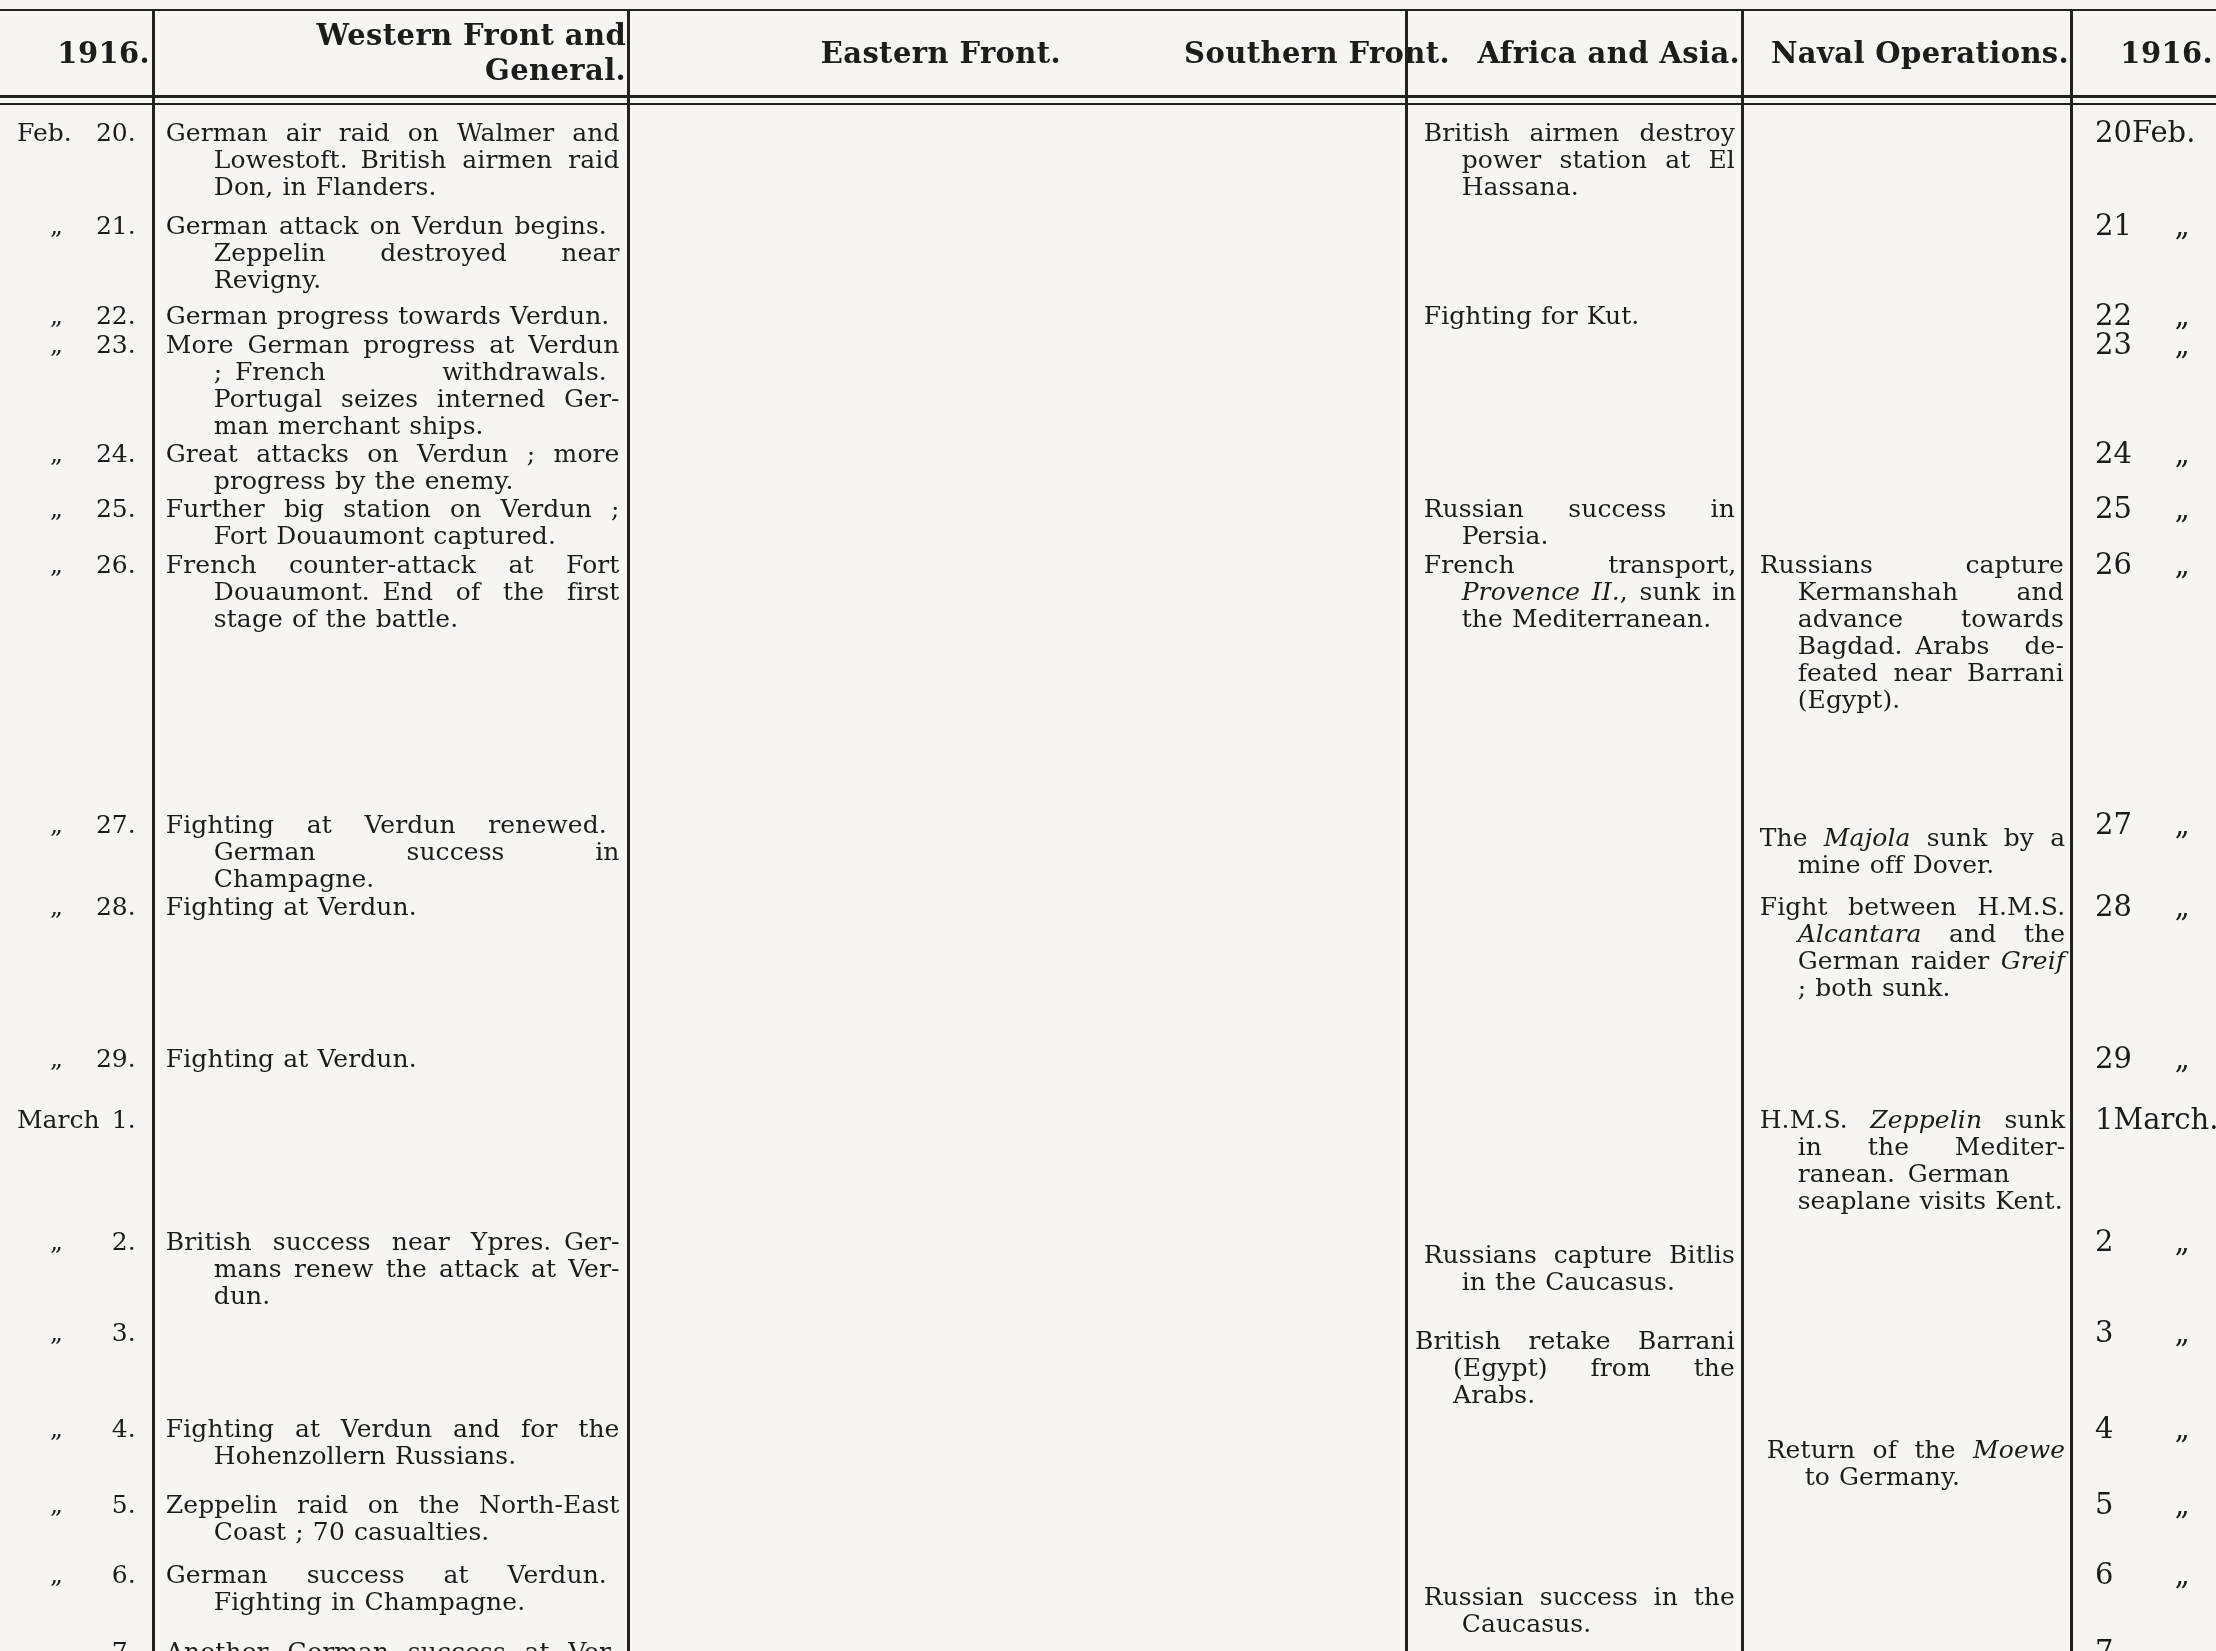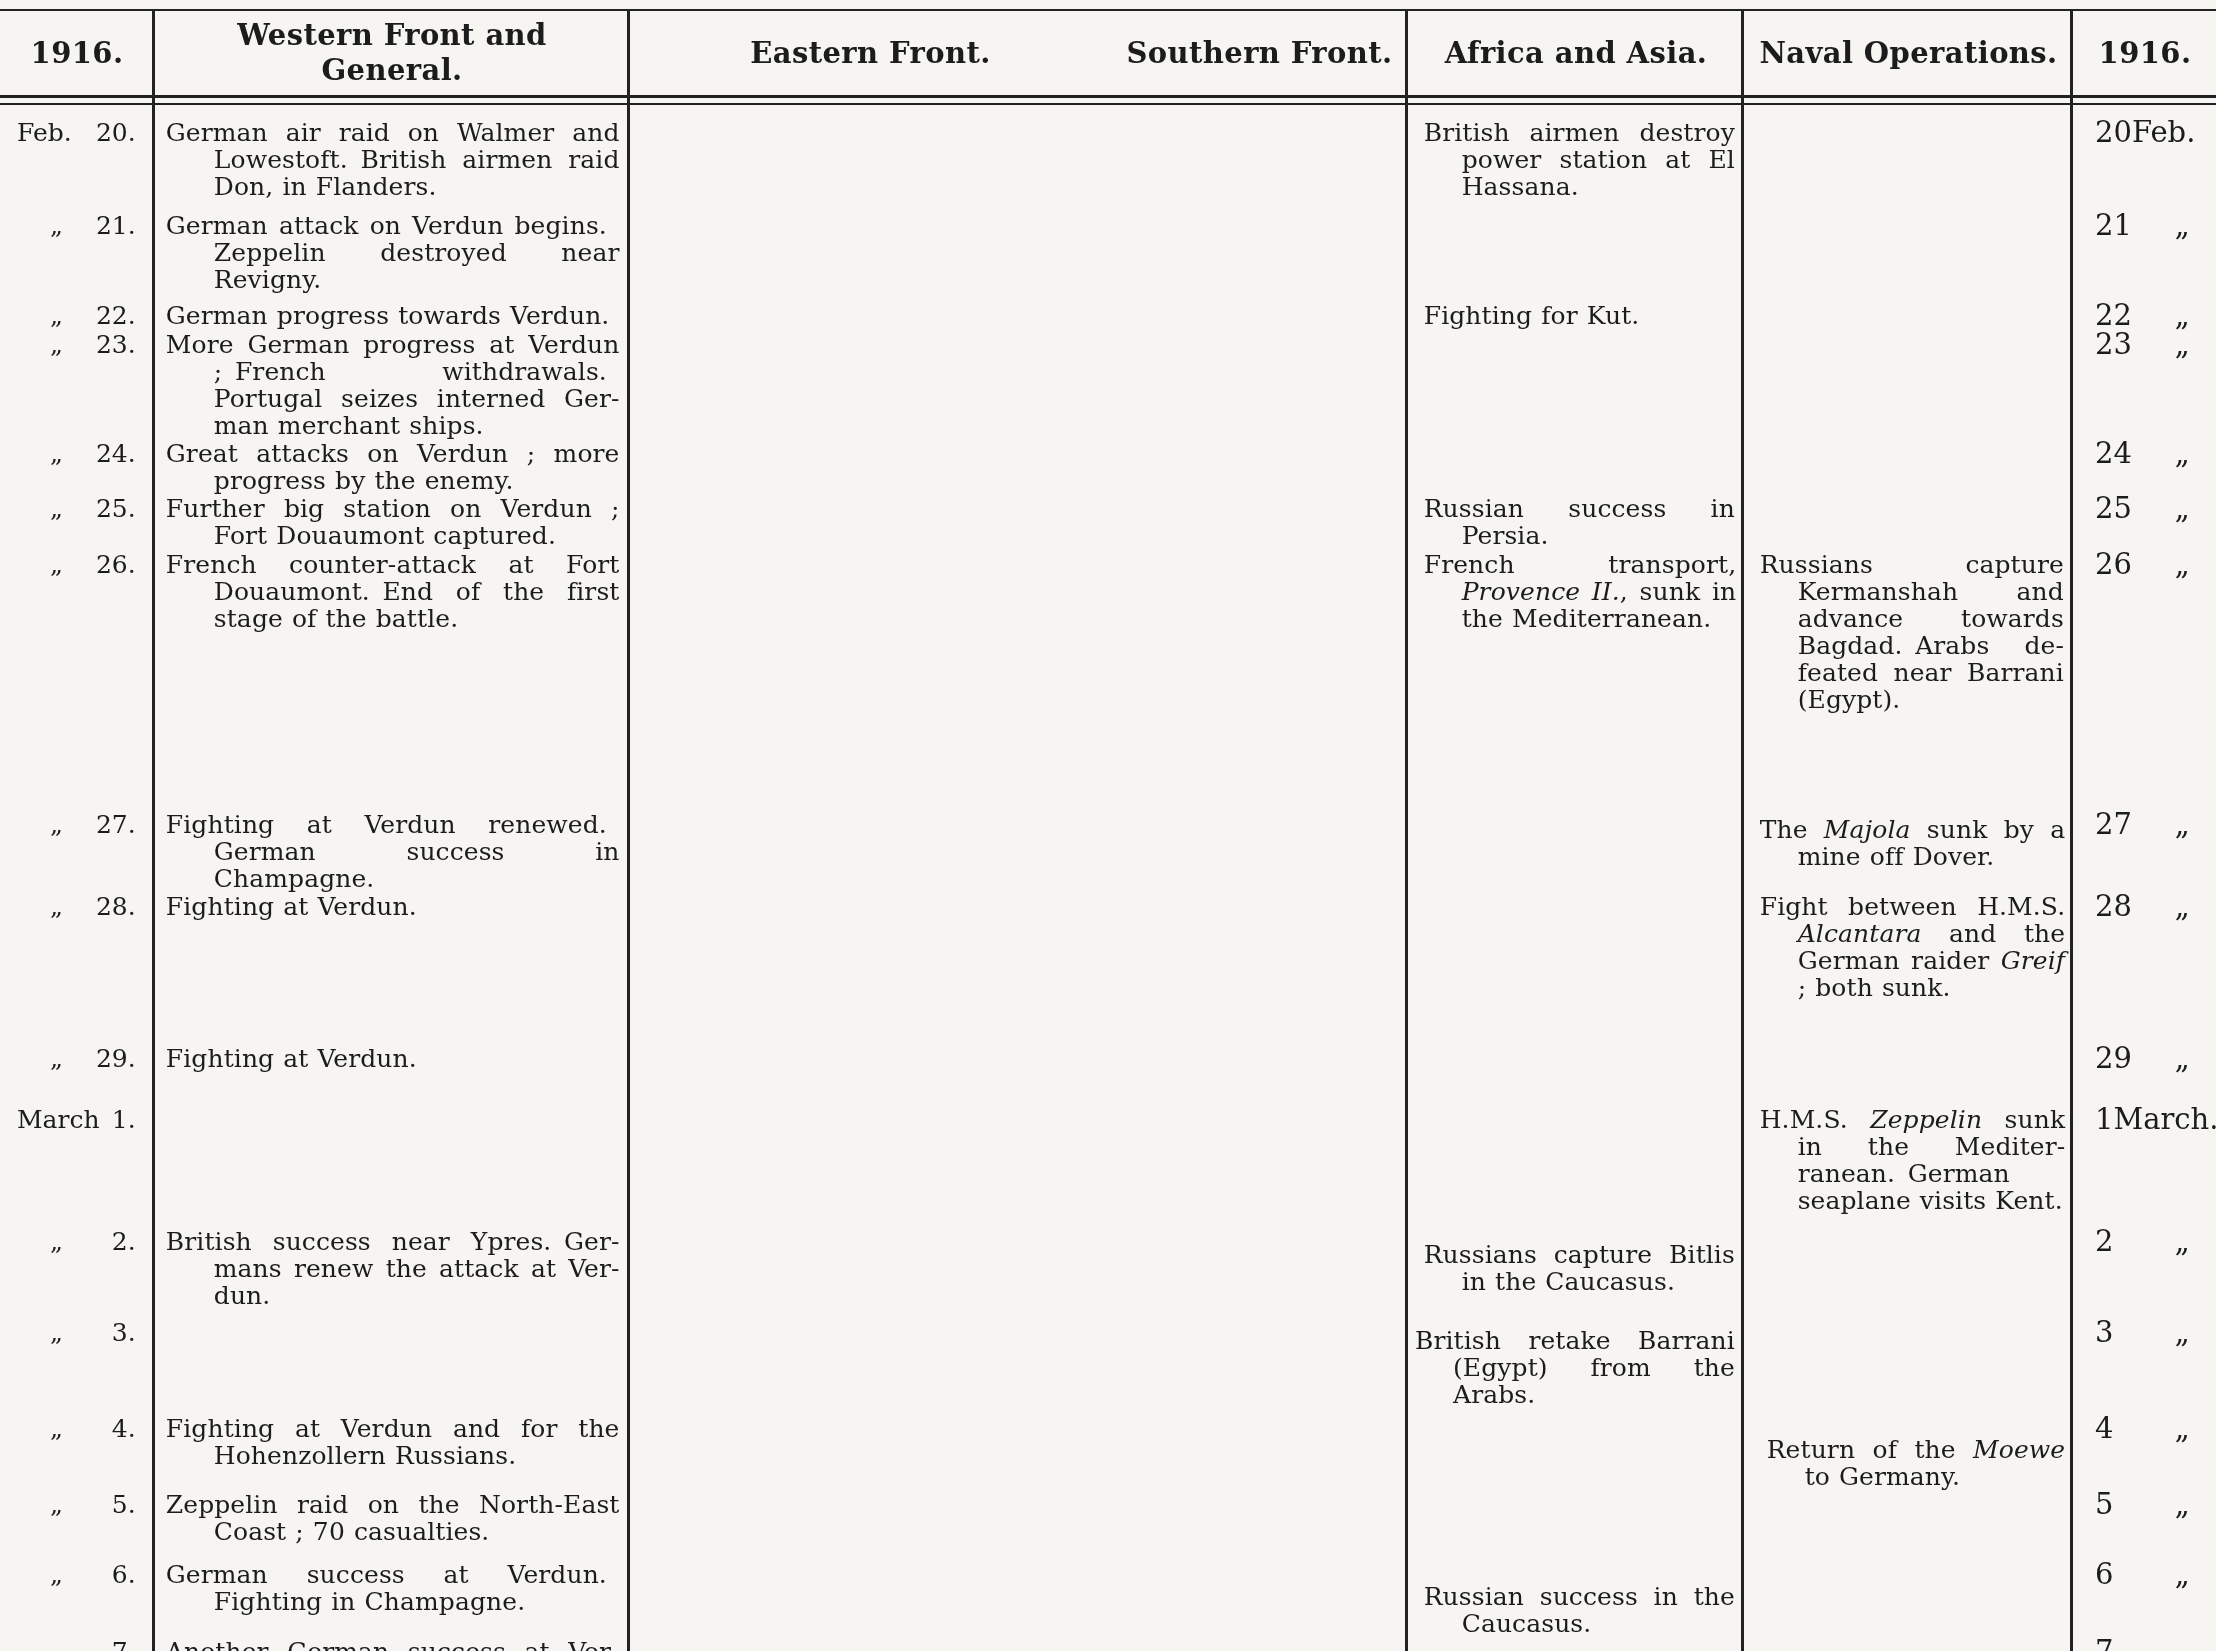--- a/index.html
+++ b/index.html
@@ -20,21 +20,21 @@
   .vrule{position:absolute;top:8.5px;bottom:0;width:2.6px;background:var(--rule);}
   .v1{left:152px}.v2{left:627px}.v3{left:1405px}.v4{left:1741px}.v5{left:2070px}
   .hrule{position:absolute;left:0;width:100%;background:var(--rule);}
   .h-top{top:8.5px;height:2.6px;}
   .h-mid1{top:95px;height:3.3px;}
   .h-mid2{top:103px;height:2px;}
   
   .header-row{
     position:absolute;top:11px;left:0;width:100%;height:84px;
     display:grid;grid-template-columns:154px 476px 389px 389px 336px 329px 144px;
-    align-items:center;text-align:center;
+    align-items:center;text-align:right;
     font-weight:bold;font-size:29px;line-height:35px;letter-spacing:0.4px;
   }
   .header-row .hcell{padding:0 3.9px;}
   .western-header span{display:inline-block;max-width:366px;}
   .eastern-header,.southern-header{transform:translateX(46px);}
   
   .tbody{position:absolute;top:107px;left:0;width:100%;padding-top:10.5px;}
   .trow{
     display:grid;grid-template-columns:154px 476px 389px 389px 336px 329px 144px;
     align-items:start;
@@ -64,21 +64,21 @@
   }
   .western{padding:1.3px 10.5px 0 11.8px;}
   .africa{padding:1.3px 9.1px 0 15.7px;}
   .naval{padding:1.3px 7.8px 0 15.7px;}
   .africa .cell-text,.naval .cell-text{padding-left:38px;text-indent:-38px;}
   .date-left{display:flex;justify-content:space-between;padding:1.3px 18.3px 0 17px;font-size:25px;line-height:27px;}
   .date-right{display:flex;justify-content:space-between;padding:1.3px 26px 0 22px;font-size:29px;line-height:27px;}
   .date-left .ditto{margin-left:33px;}
   .date-right .ditto{margin-right:1.3px;}
   
-  .trow:nth-child(8)  .naval {padding-top:6.5px;}
+  .trow:nth-child(8)  .naval {padding-top:6.5px;margin-top:8px;}
   .trow:nth-child(12) .africa{padding-top:14.4px;}
   .trow:nth-child(13) .africa{padding-top:9.8px;padding-left:7px;}
   .trow:nth-child(14) .naval {padding-top:22px;margin-left:7px;}
   .trow:nth-child(16) .africa{padding-top:23px;}
   .trow:nth-child(17) .africa{padding-top:21.6px;}
   i{font-style:italic;}
 </style>
 </head>
 <body>
 

